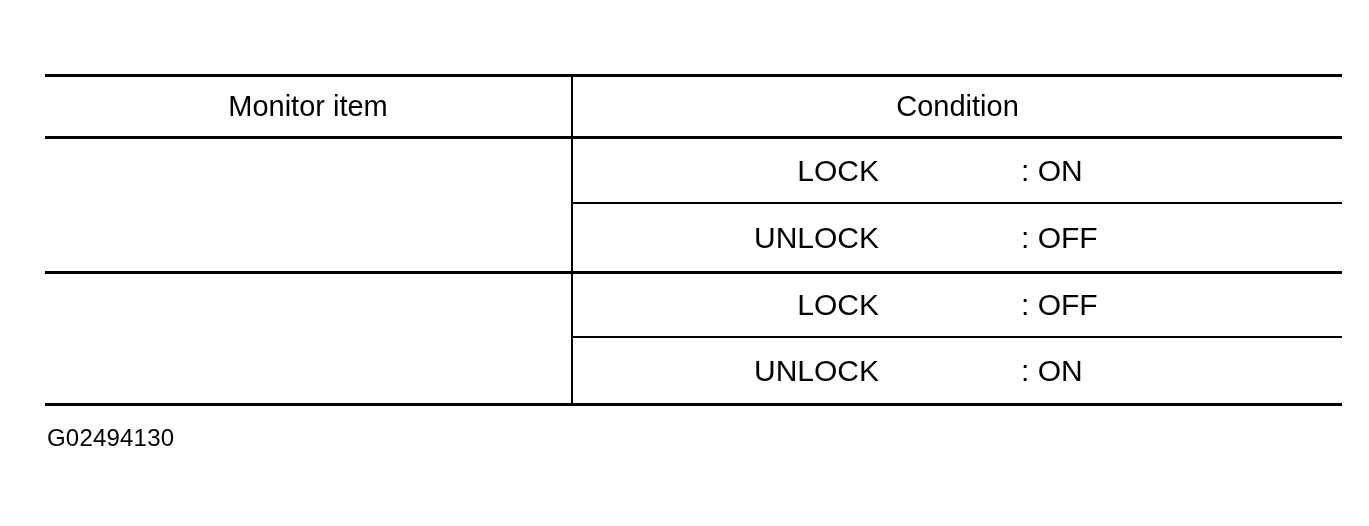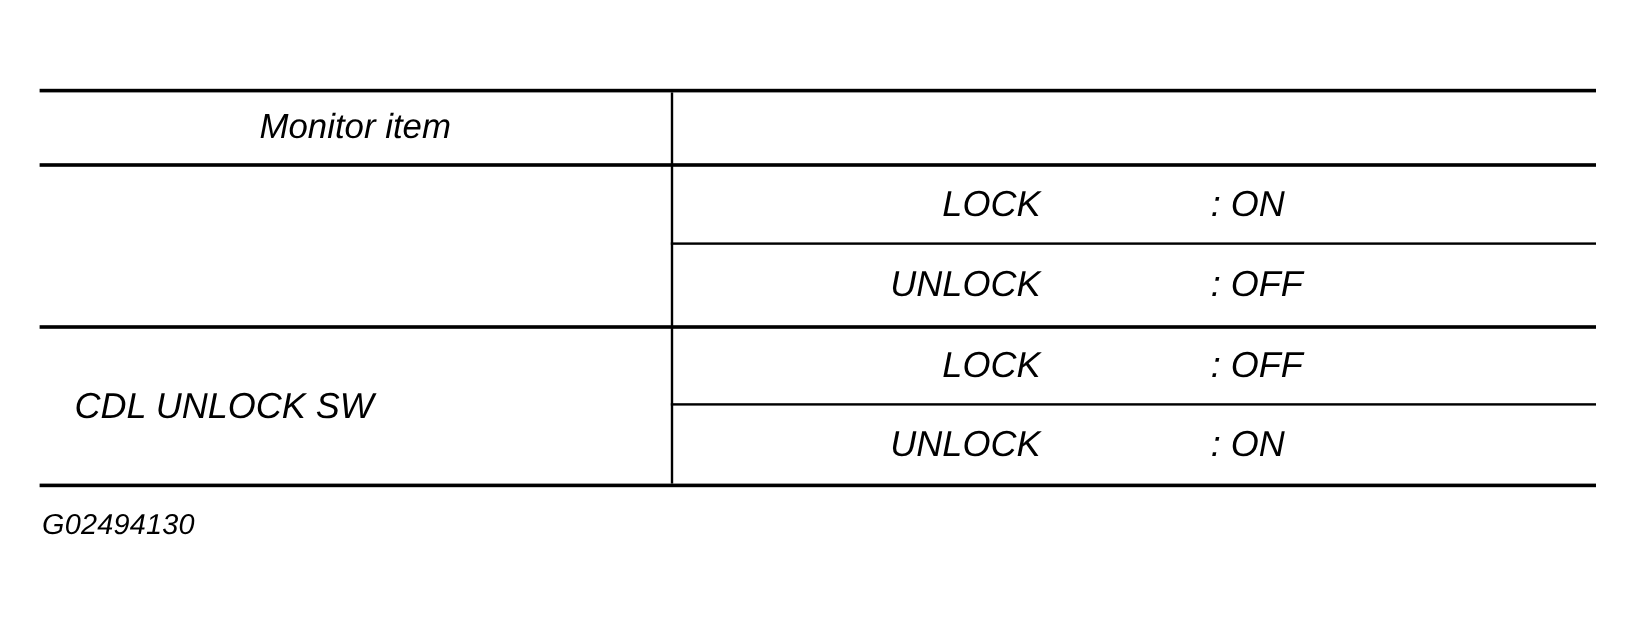--- a/index.html
+++ b/index.html
@@ -12,25 +12,24 @@
     width: 1369px;
     height: 526px;
     font-family: "Liberation Sans", sans-serif;
     color: #000000;
     position: relative;
     overflow: hidden;
   }
 
   #page {
     position: absolute;
-    left: 0;
+    left: 12px;
     top: 0;
     width: 1174px;
     height: 526px;
-    font-style: italic;
   }
 
   
   .table-wrap {
     position: absolute;
     left: 33px;
     top: 74px;
     width: 1297px;
     height: 332px;
   }
@@ -142,33 +141,33 @@
     <div class="rule full rule-top"></div>
     <div class="rule full rule-hdr"></div>
     <div class="rule inner rule-r1"></div>
     <div class="rule full rule-mid"></div>
     <div class="rule inner rule-r3"></div>
     <div class="rule full rule-bottom"></div>
 
     <div class="vdivider"></div>
 
     <div class="cell hdr-left">Monitor item</div>
+    <div class="cell hdr-right">Condition</div>
 
 
     <div class="cell cond-row c1">
       <span class="cond-state">LOCK</span>
       <span class="cond-value">: ON</span>
     </div>
 
     <div class="cell cond-row c2">
       <span class="cond-state">UNLOCK</span>
       <span class="cond-value">: OFF</span>
     </div>
 
-    <div class="cell item-cell r2">CDL UNLOCK SW</div>
 
     <div class="cell cond-row c3">
       <span class="cond-state">LOCK</span>
       <span class="cond-value">: OFF</span>
     </div>
 
     <div class="cell cond-row c4">
       <span class="cond-state">UNLOCK</span>
       <span class="cond-value">: ON</span>
     </div>

